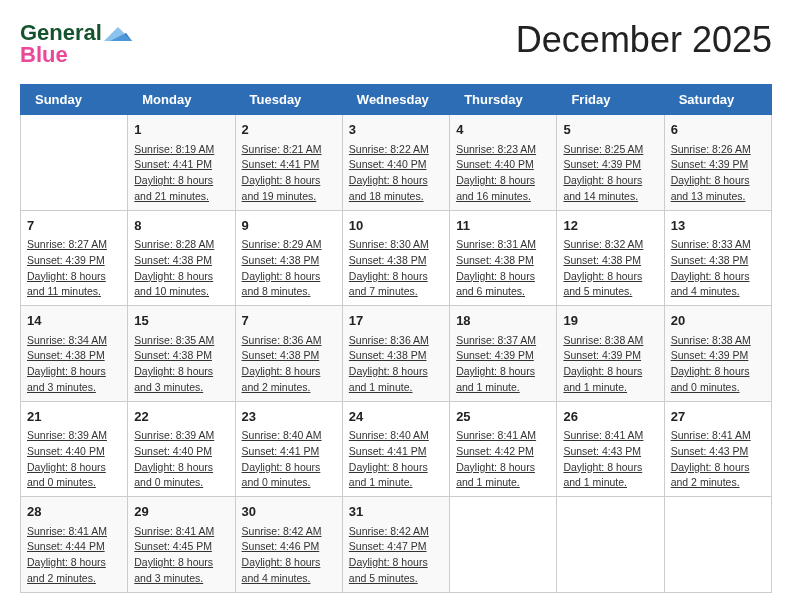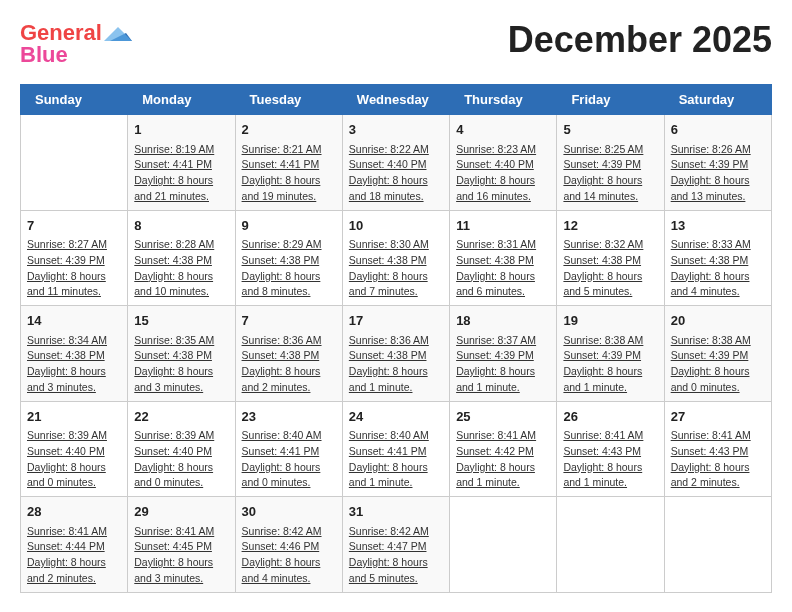--- a/index.html
+++ b/index.html
@@ -24,21 +24,21 @@
     .logo-row {
       display: flex;
       align-items: center;
       gap: 2px;
     }
     .title-block {
       text-align: right;
     }
     .title-block h1 {
       font-size: 36px;
-      font-weight: bold;
+      font-weight: normal;
       color: #222;
       line-height: 1.1;
     }
     .title-block h2 {
       font-size: 16px;
       font-weight: normal;
       color: #555;
     }
     table {
       width: 100%;
@@ -82,21 +82,21 @@
       background: #fff;
     }
     .empty-cell { background: #fff !important; }
   </style>
 </head>
 <body>
 
 <div class="header">
   <div class="logo">
     <div class="logo-row">
-      <span style="font-size:22px;font-weight:bold;color:#ef4444;">General</span>
+      <span style="font-size:22px;font-weight:bold;color:#14532d;">General</span>
       <svg width="28" height="20" viewBox="0 0 28 20">
         <polygon points="6,18 22,10 28,18" fill="#2d6db5"></polygon>
         <polygon points="14,4 28,18 0,18" fill="#5aaae7" opacity="0.7"></polygon>
       </svg>
     </div>
     <span style="font-size:22px;font-weight:bold;color:#ec4899;margin-top:-4px;">Blue</span>
   </div>
   <div class="title-block">
     <h1>December 2025</h1>
   </div>

